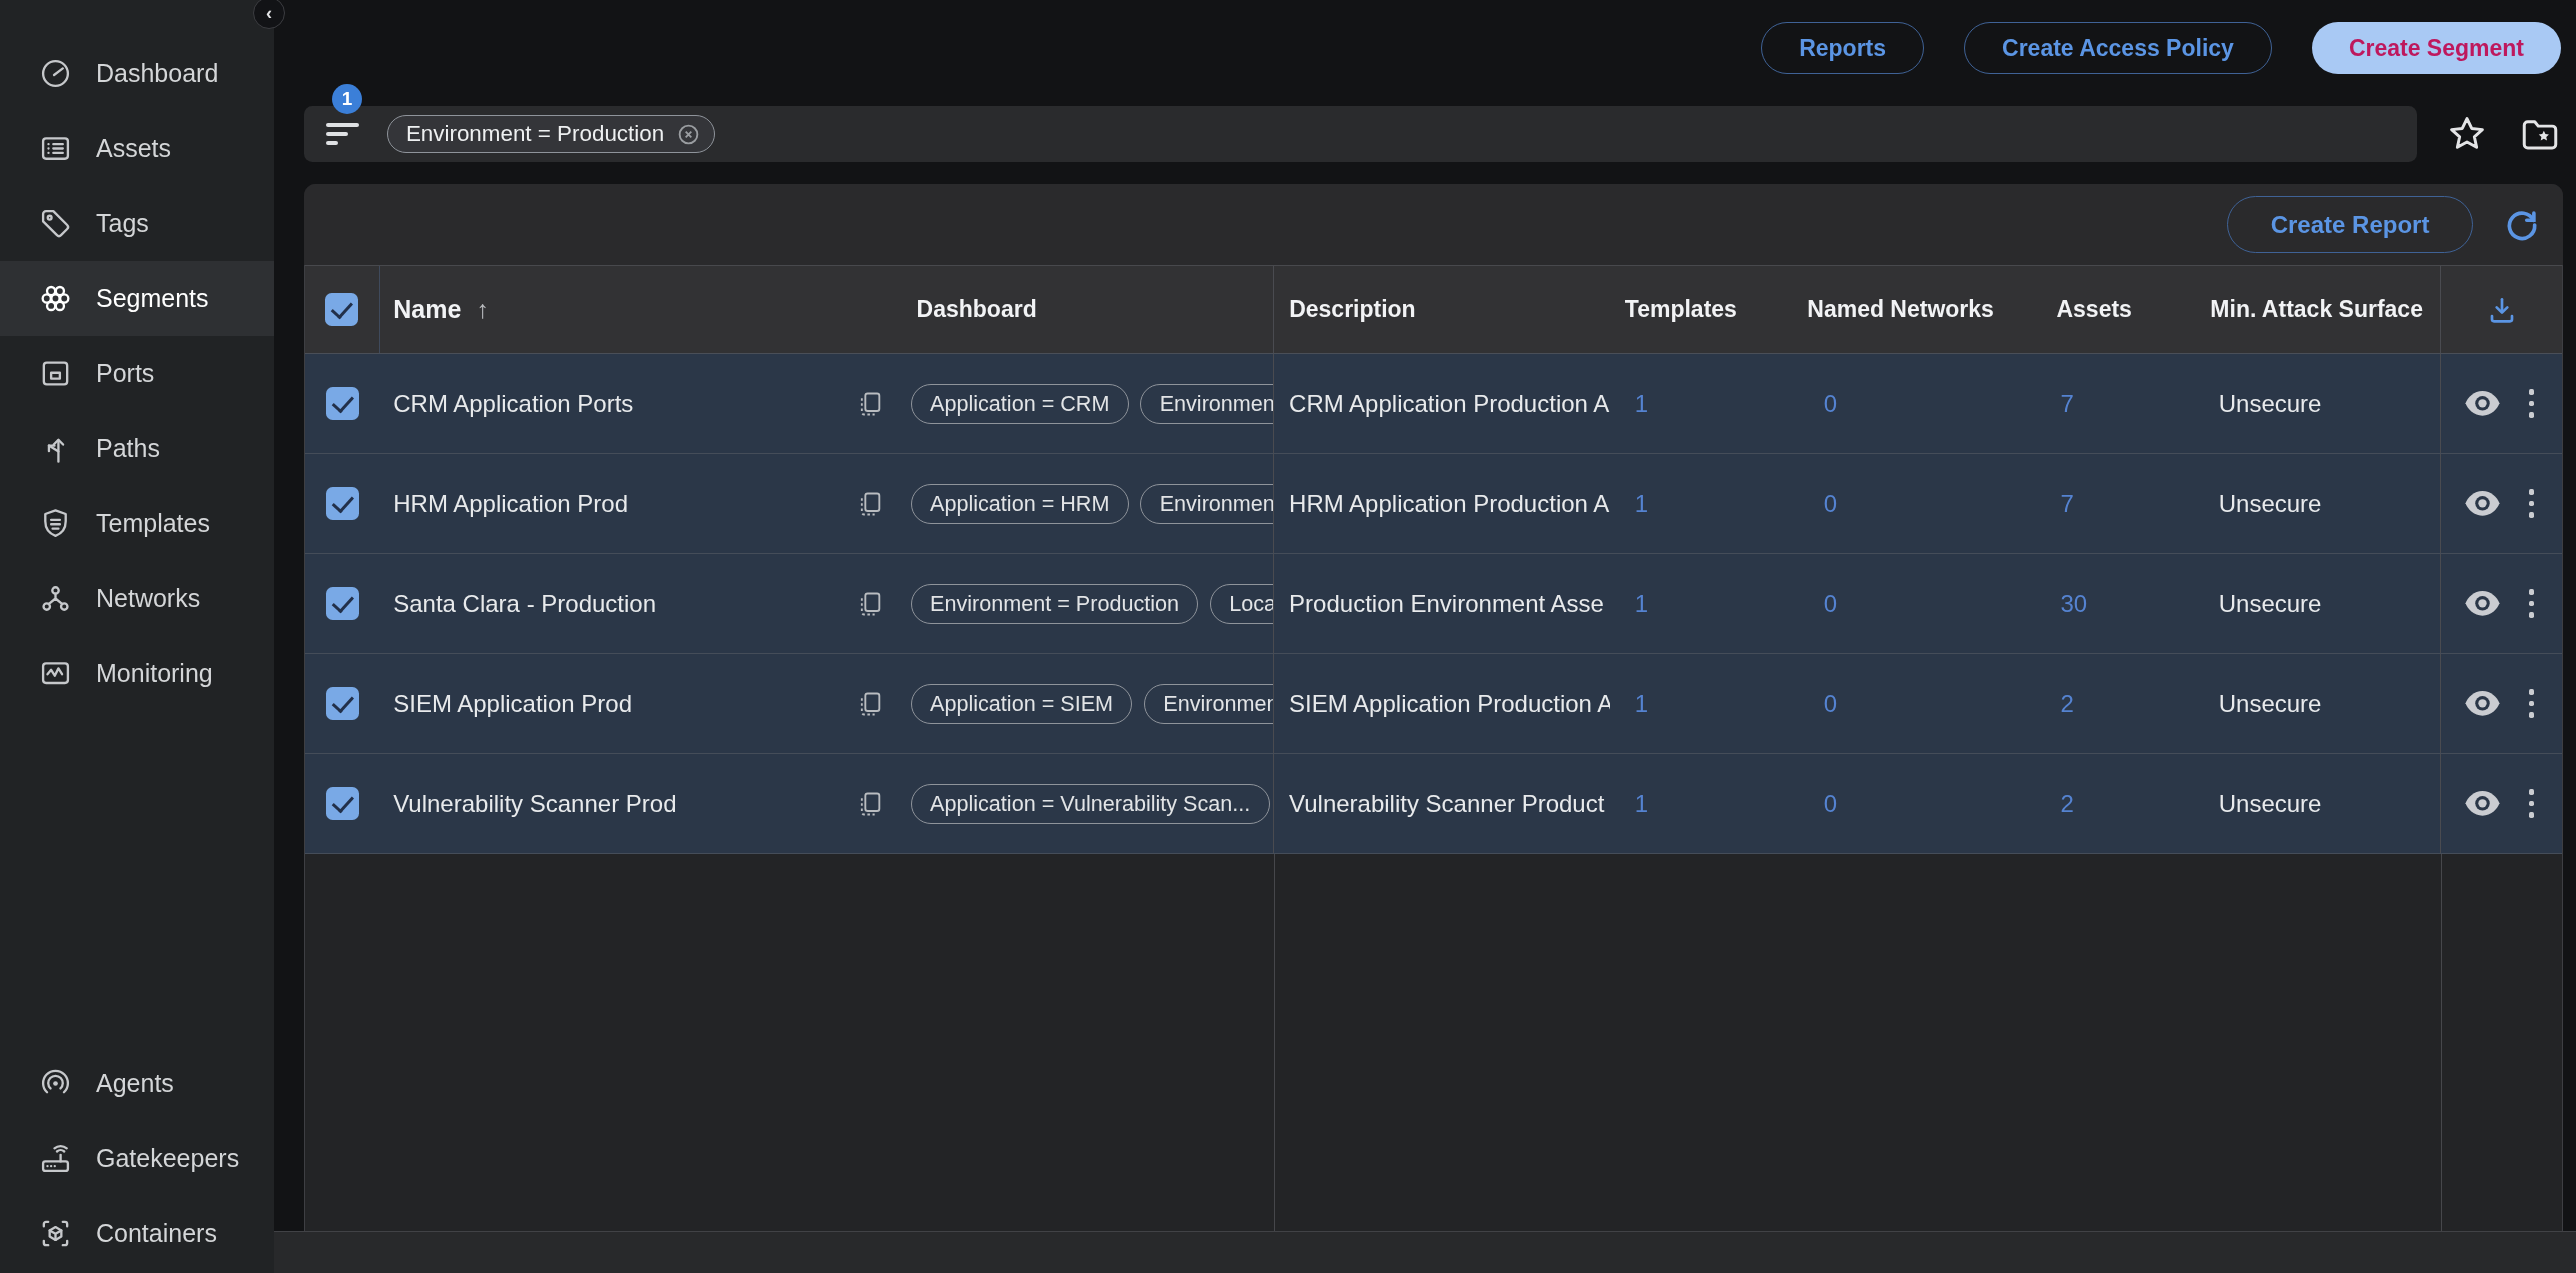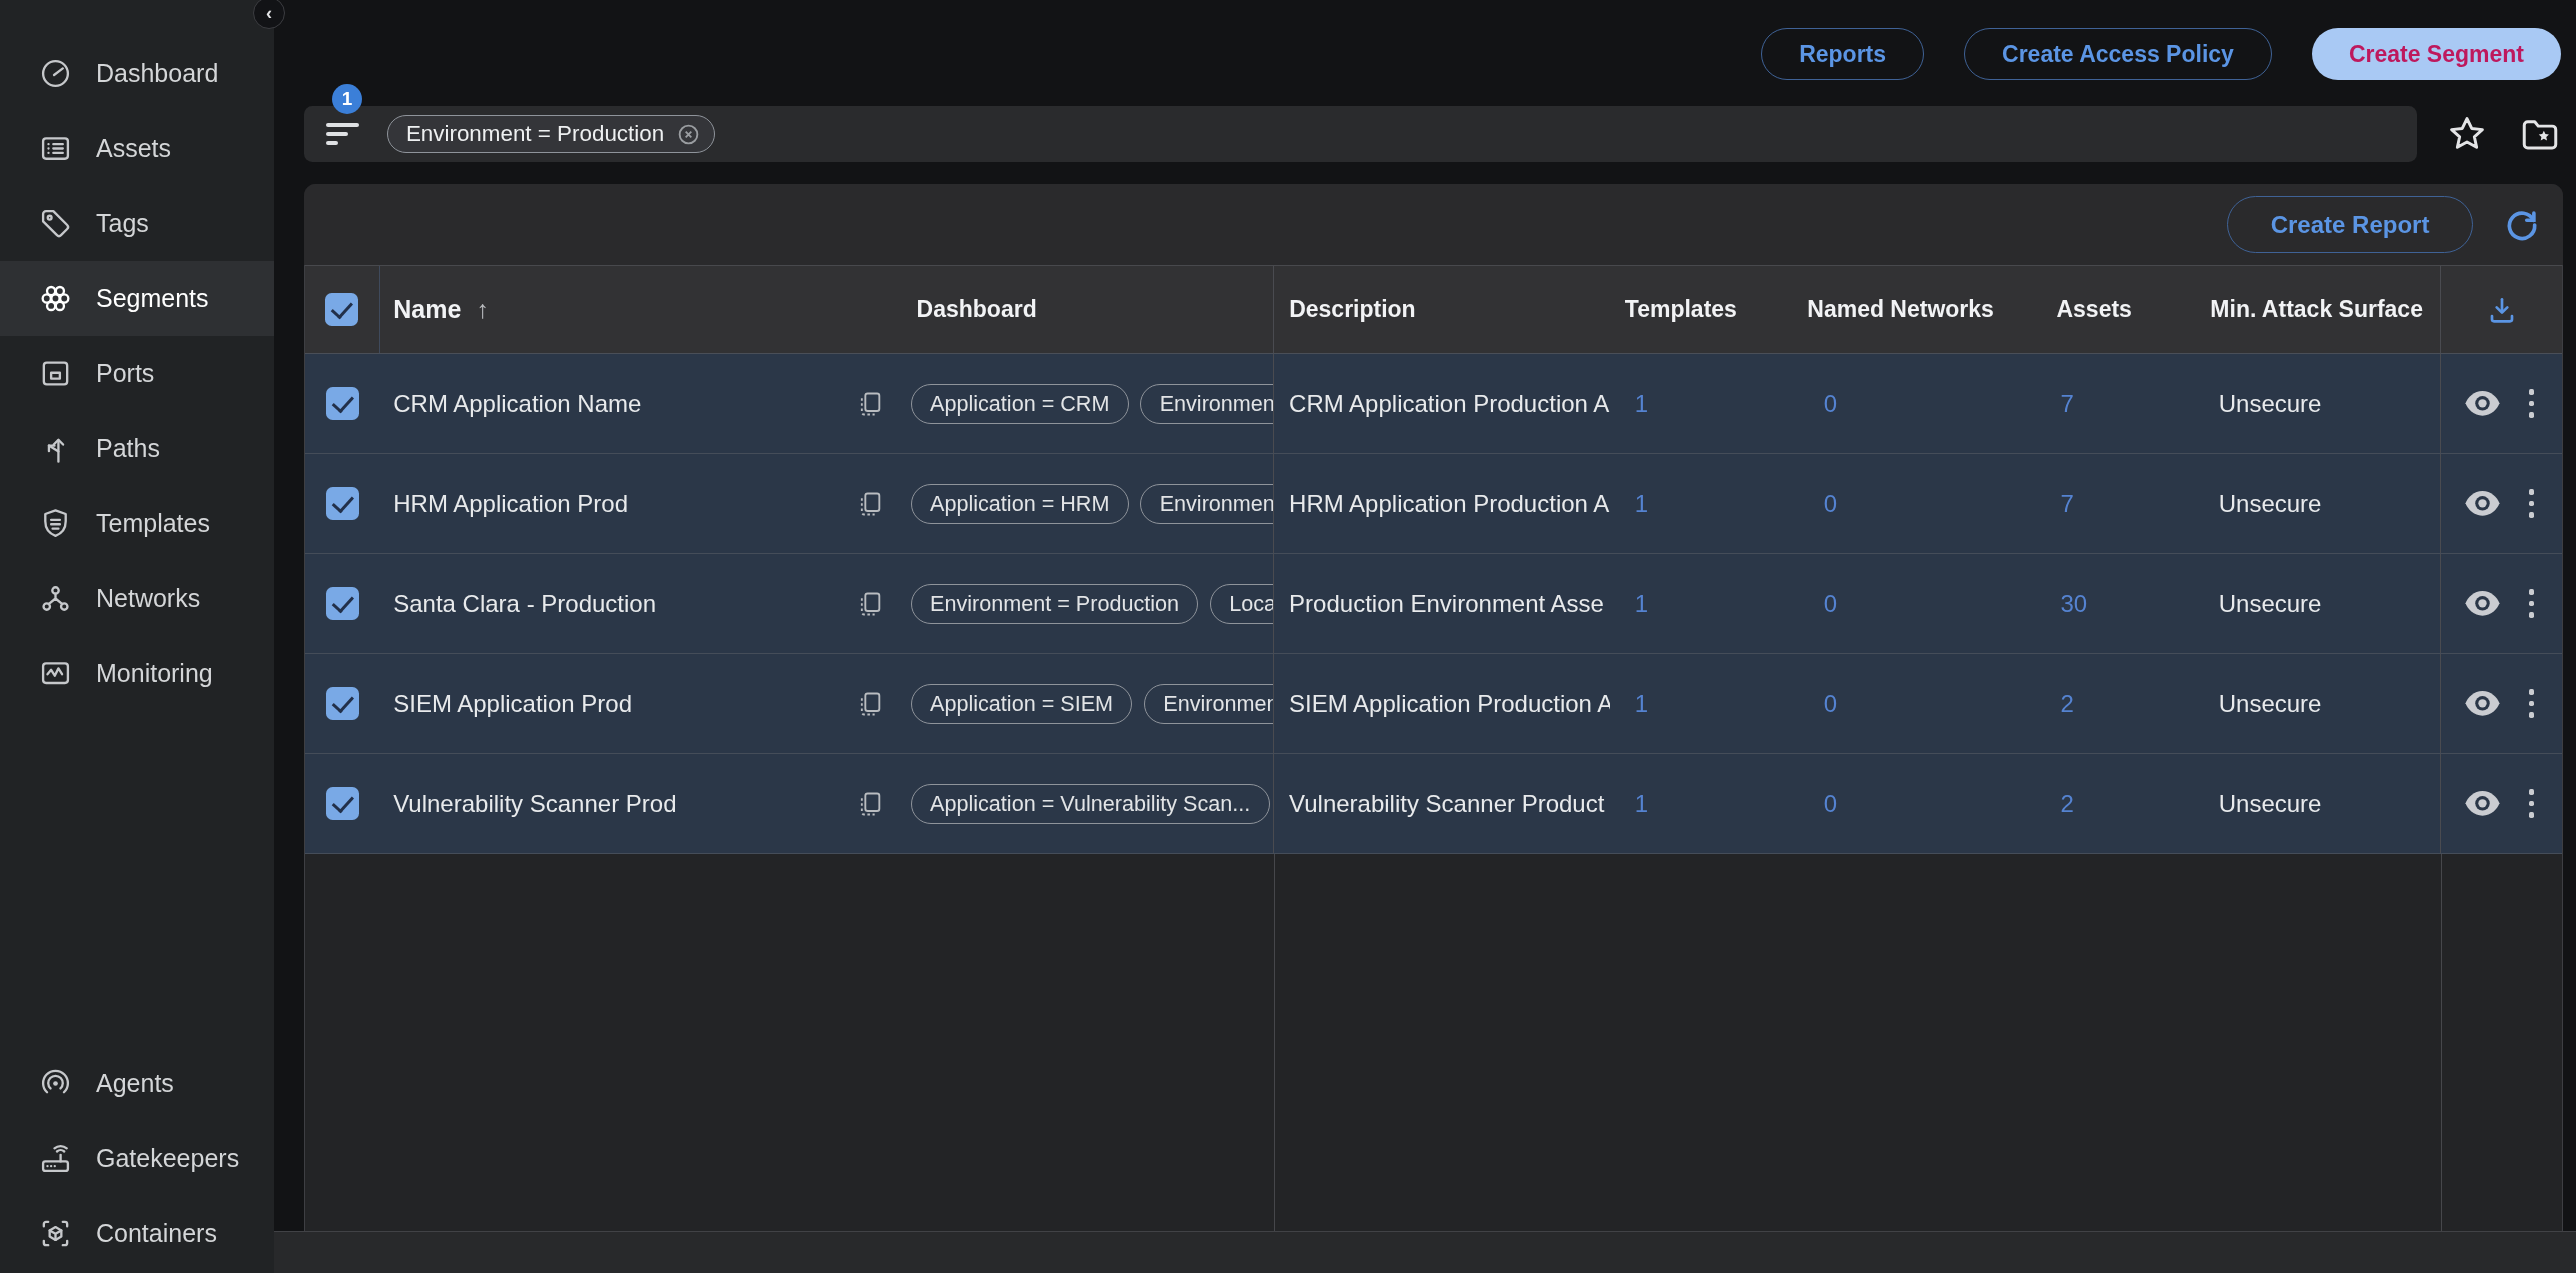--- a/index.html
+++ b/index.html
@@ -22,21 +22,21 @@
   .side-item svg{width:35px;height:35px;stroke:#c6c8cb;fill:none;stroke-width:1.6;stroke-linecap:round;stroke-linejoin:round;flex:0 0 auto;}
   .side-item.active{background:var(--sidebar-active);color:#fff;}
   .side-item.active svg{stroke:#fff;}
   .collapse-btn{position:absolute;left:253px;top:-3.3px;width:32px;height:32px;border-radius:50%;
     background:#121316;border:1.7px solid #3c3d41;color:#e3e4e6;font-size:18.3px;font-weight:bold;
     display:flex;align-items:center;justify-content:center;z-index:5;cursor:pointer;}
 
   
   .main{position:absolute;left:274px;top:0;right:0;bottom:0;background:var(--bg);}
 
-  .topbtns{position:absolute;top:28px;right:15px;display:flex;gap:40px;align-items:center;}
+  .topbtns{position:absolute;top:22px;right:15px;display:flex;gap:40px;align-items:center;}
   .btn{height:52px;border-radius:26px;font-size:23px;font-weight:bold;display:flex;align-items:center;
     padding:0 37px;cursor:pointer;white-space:nowrap;}
   .btn.outline{border:1.7px solid var(--btn-border);color:var(--accent-blue);background:transparent;}
   .btn.filled{background:var(--selected-fill);color:#be185d;border:none;}
 
   .filterrow{position:absolute;top:106px;left:30px;right:13.3px;height:56px;display:flex;align-items:center;gap:28px;}
   .filterbar{flex:1;height:56px;background:#2a2b2d;border-radius:8.3px;position:relative;display:flex;align-items:center;padding-left:21.6px;}
   .filter-icon{width:38px;height:33px;position:relative;flex:0 0 auto;}
   .filter-icon i{display:block;height:4.2px;border-radius:2.5px;background:#dfe1e3;margin:5px 0;}
   .filter-icon i:nth-child(1){width:33px}.filter-icon i:nth-child(2){width:22.4px}.filter-icon i:nth-child(3){width:12.5px}
@@ -288,21 +288,21 @@
                 <path d="M8 10l4 4 4-4"></path>
                 <path d="M4.5 16.5V19a1.5 1.5 0 0 0 1.5 1.5h12a1.5 1.5 0 0 0 1.5-1.5v-2.5"></path>
               </svg>
           </div>
         </div>
 
         <div class="trow">
           <div class="c-check">
               <span class="cbx"></span>
             </div>
-          <div class="c-name">CRM Application Name</div>
+          <div class="c-name">CRM Application Ports</div>
           <div class="c-copy">
               <svg viewBox="0 0 24 24" fill="none" stroke="#b9bcc0" stroke-width="1.6">
                 <rect x="8" y="3" width="12" height="15" rx="2"></rect>
                 <path d="M5 7v12a2 2 0 0 0 2 2h9" stroke-dasharray="2.2 2.2"></path>
               </svg>
             </div>
           <div class="c-crit">
             <span class="chip">Application = CRM</span>
             <span class="chip">Environment = Production</span>
           </div>

